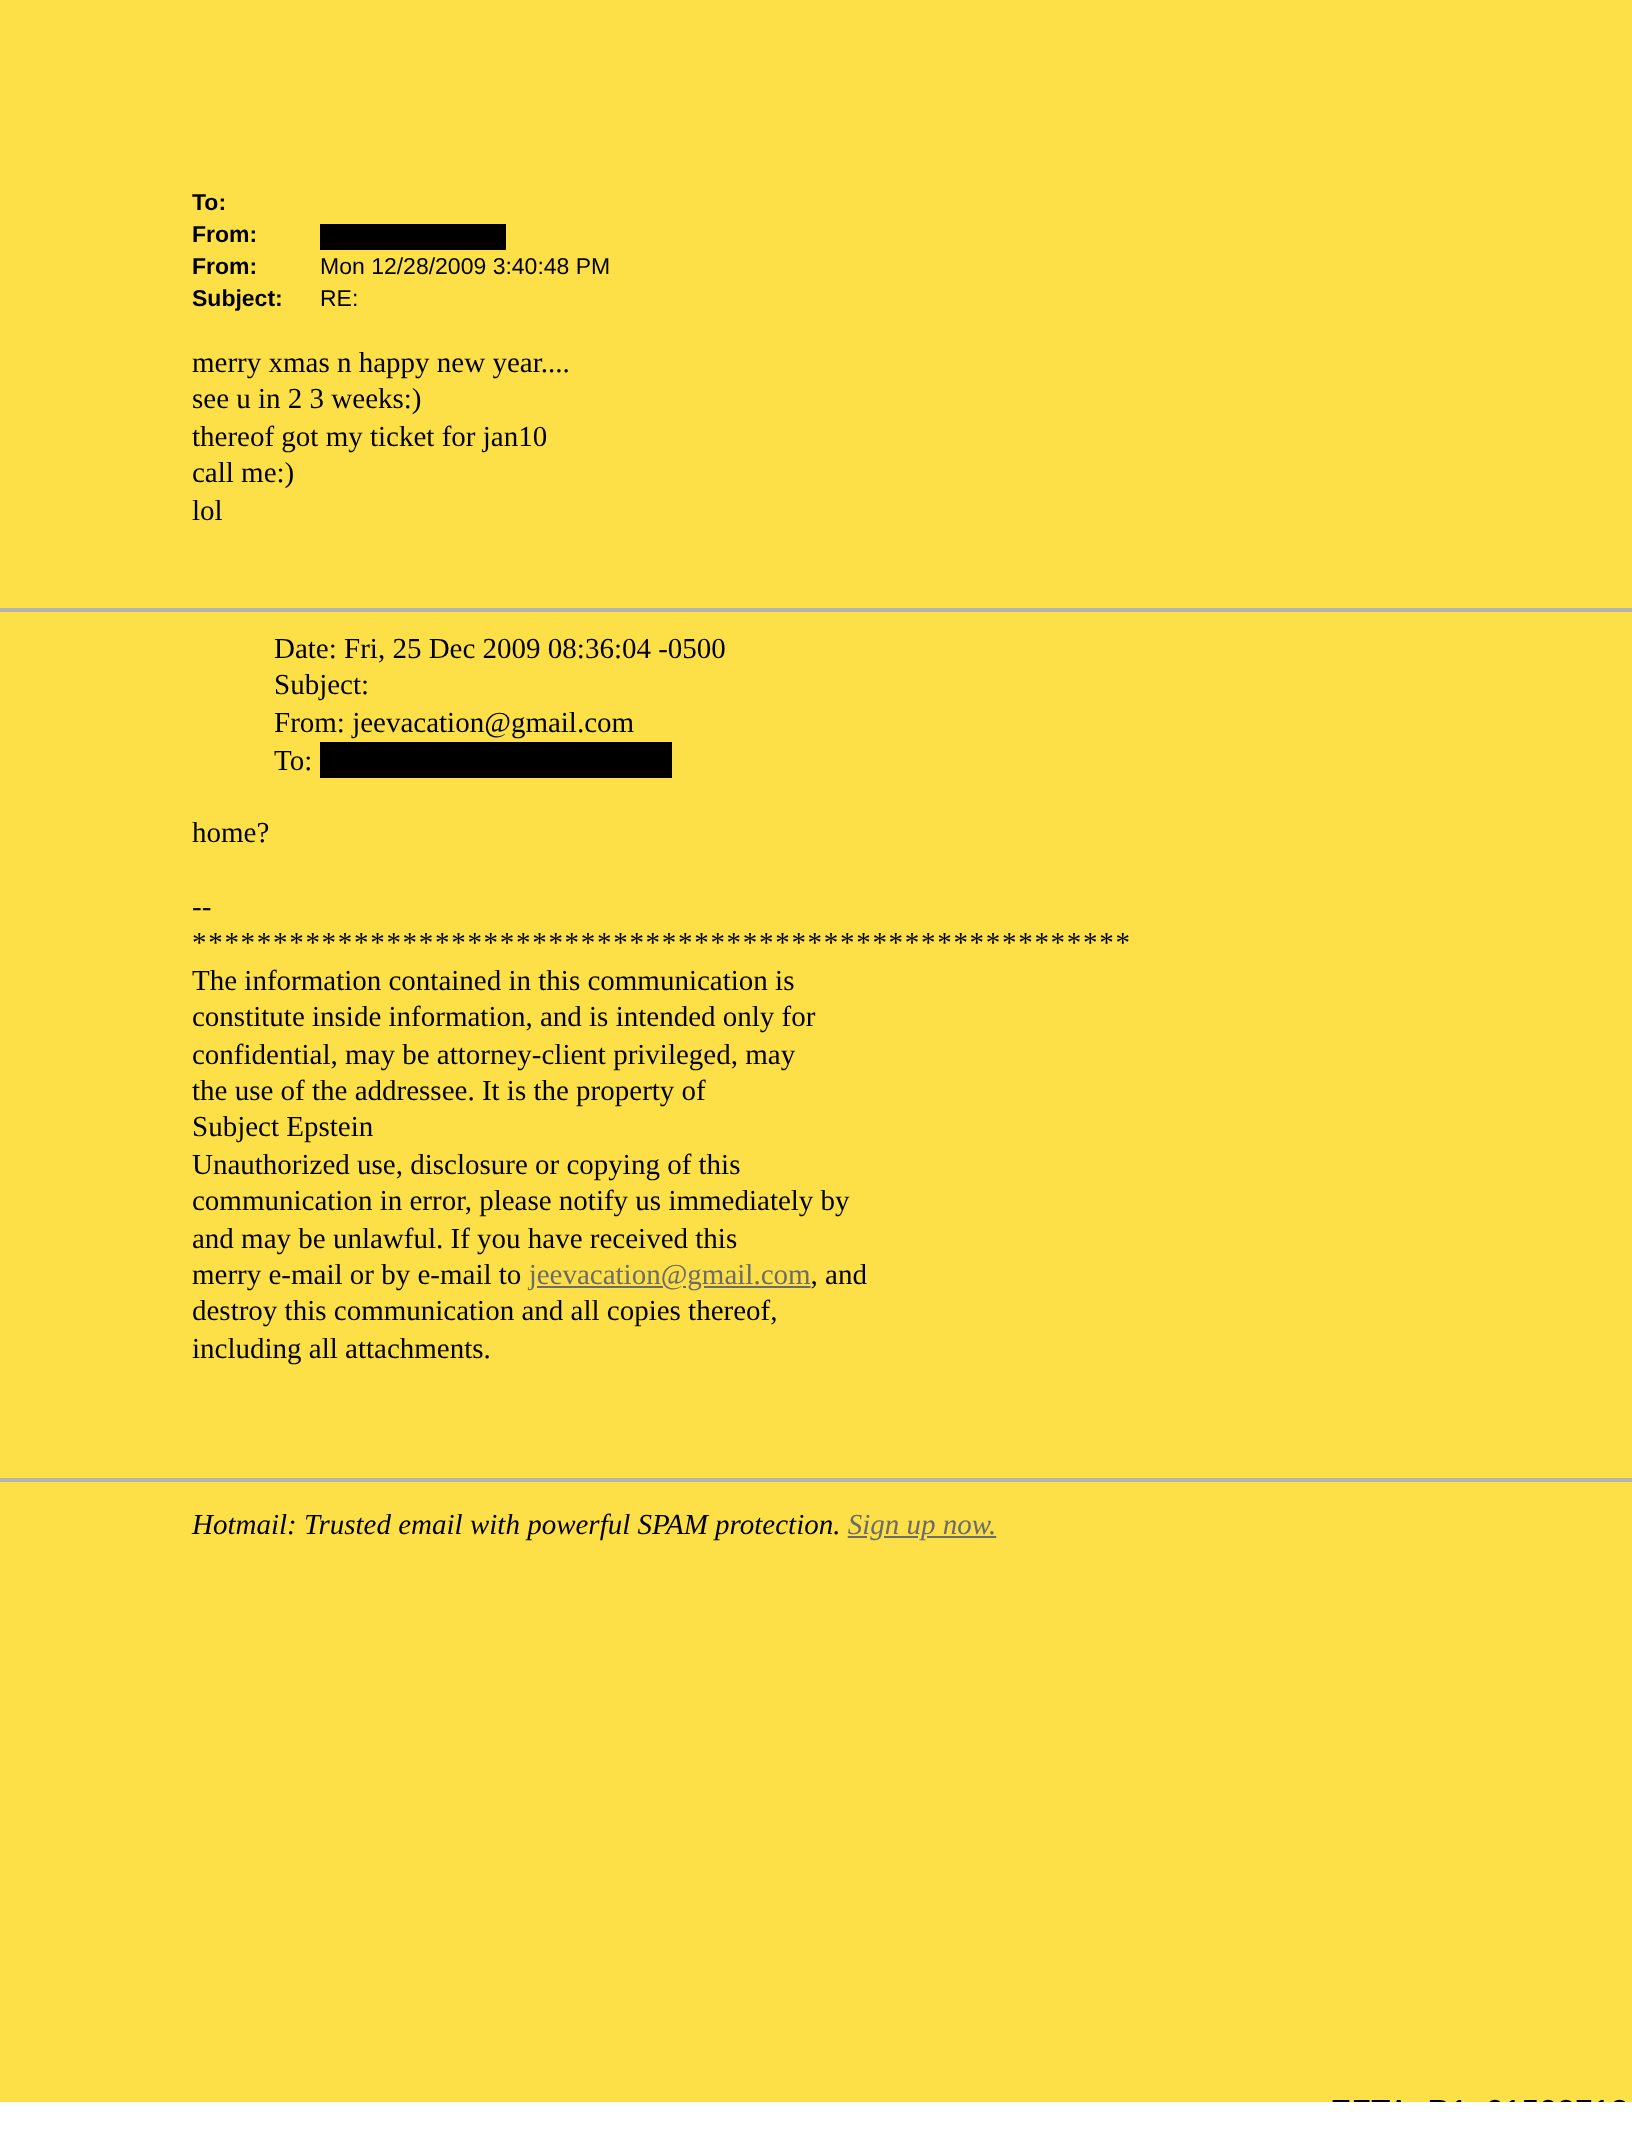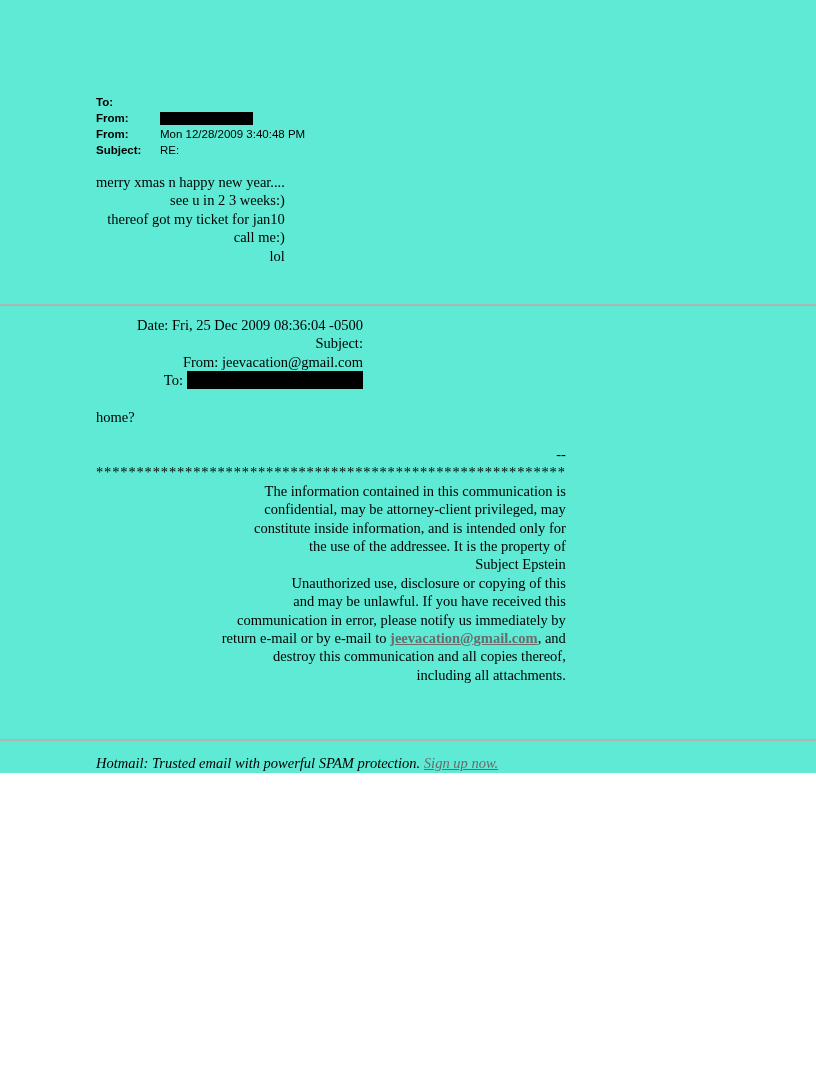--- a/index.html
+++ b/index.html
@@ -1,21 +1,21 @@
 <!DOCTYPE html>
 <html><head>
 <meta charset="utf-8">
 <style>
   * { margin: 0; padding: 0; box-sizing: border-box; }
   html, body { background: #ffffff; }
   #page {
     position: relative;
     width: 816px;
-    height: 773px;
-    background: #5eead4;
+    height: 1051px;
+    background: #fde047;
     overflow: hidden;
     font-family: "Liberation Serif", serif;
     color: #000000;
   }
 
   
   #email-header {
     position: absolute;
     left: 96px;
     top: 95px;
@@ -48,21 +48,20 @@
     margin-left: 4px;
   }
 
   
   .serif-block {
     position: absolute;
     left: 96px;
     font-size: 14.5px;
     line-height: 18.4px;
     white-space: nowrap;
-    text-align: right;
   }
   #message-body { top: 173px; }
   #quoted-header { top: 316px; margin-left: 41px; }
   #quoted-body { top: 408px; font-family: Liberation Serif, serif; }
   #signature { top: 445px; }
   #asterisk-line { letter-spacing: 0.85px; }
 
   
   .page-rule {
     position: absolute;
@@ -134,28 +133,28 @@
   </div>
 
   <div id="quoted-body" class="serif-block">
     <div>home?</div>
   </div>
 
   <div id="signature" class="serif-block">
     <div>--</div>
     <div id="asterisk-line">**********************************************************</div>
     <div>The information contained in this communication is</div>
+    <div>constitute inside information, and is intended only for</div>
     <div>confidential, may be attorney-client privileged, may</div>
-    <div>constitute inside information, and is intended only for</div>
     <div>the use of the addressee. It is the property of</div>
     <div>Subject Epstein</div>
     <div>Unauthorized use, disclosure or copying of this</div>
+    <div>communication in error, please notify us immediately by</div>
     <div>and may be unlawful. If you have received this</div>
-    <div>communication in error, please notify us immediately by</div>
-    <div><span>return e-mail or by e-mail to </span><a class="doc-link" style="color: rgb(107, 107, 107); font-weight: bold;">jeevacation@gmail.com</a><span>, and</span></div>
+    <div><span>merry e-mail or by e-mail to </span><a class="doc-link" style="color: rgb(107, 107, 107);">jeevacation@gmail.com</a><span>, and</span></div>
     <div>destroy this communication and all copies thereof,</div>
     <div>including all attachments.</div>
   </div>
 
   <div id="rule-2" class="page-rule" style="background: rgb(179, 179, 179);"></div>
 
   <div id="footer-line" class="serif-block">
     <span>Hotmail: Trusted email with powerful SPAM protection. </span><a class="doc-link" style="color: rgb(107, 107, 107);">Sign up now.</a>
   </div>
 

